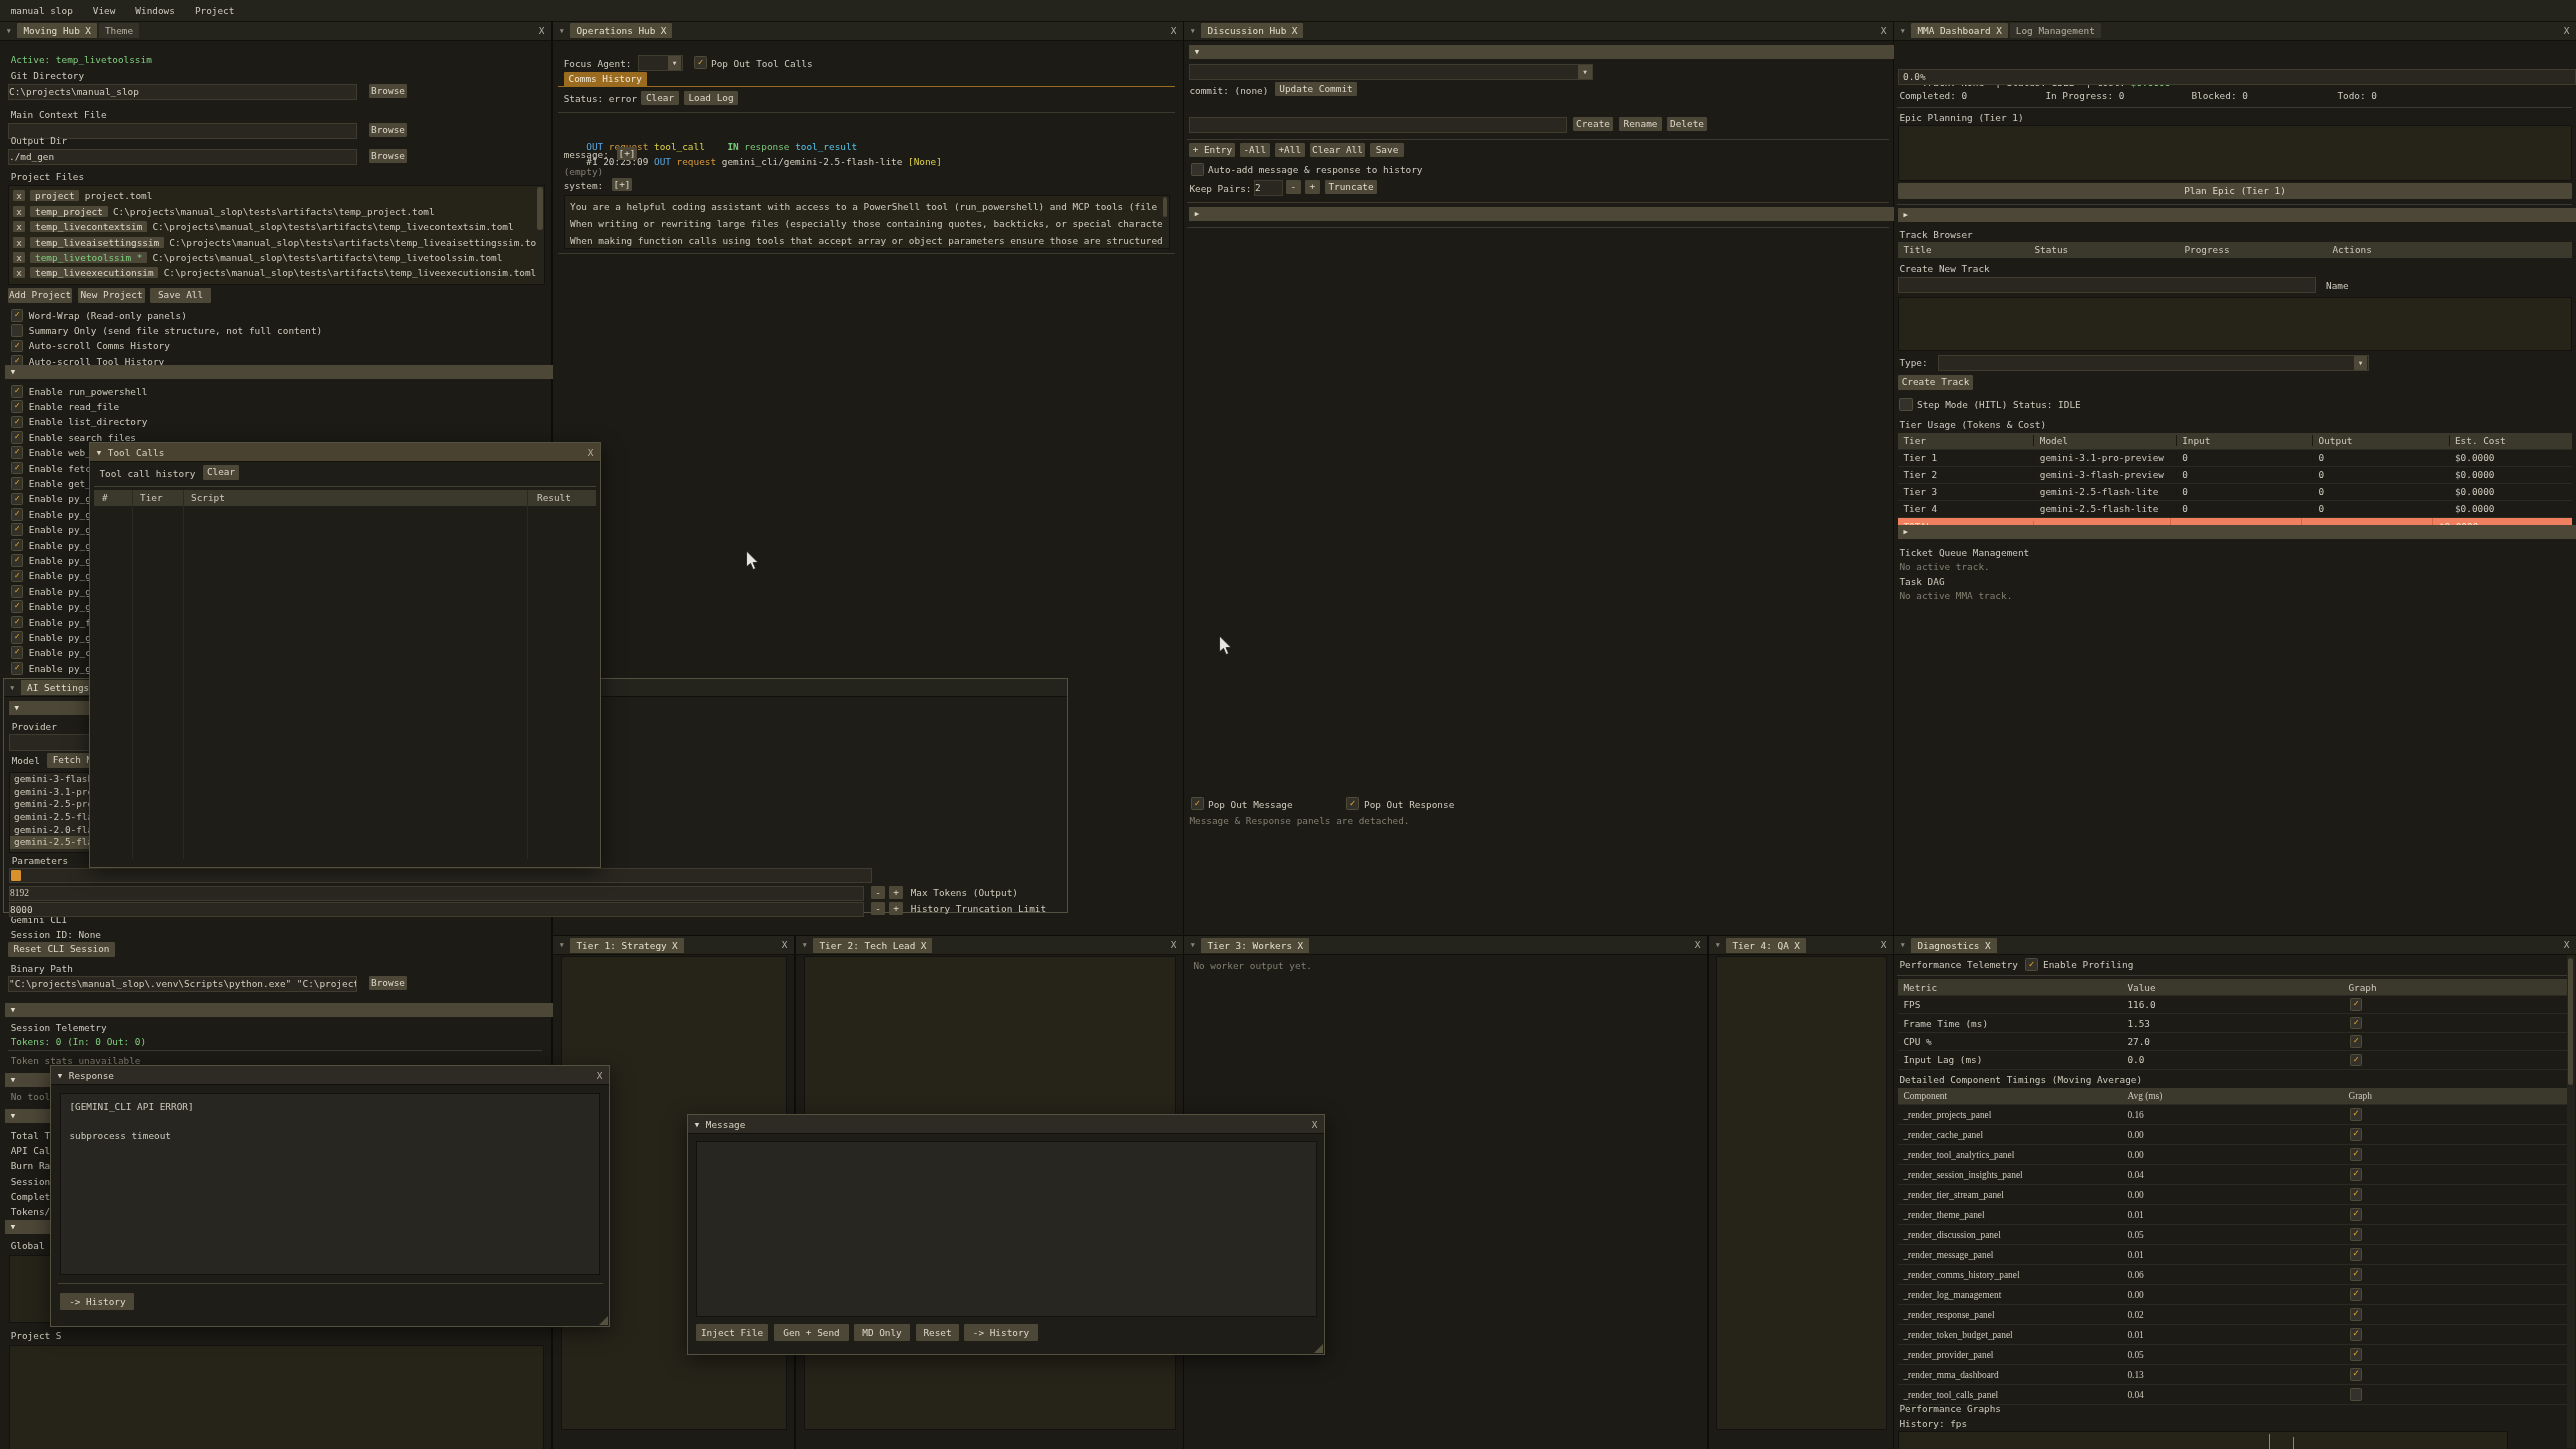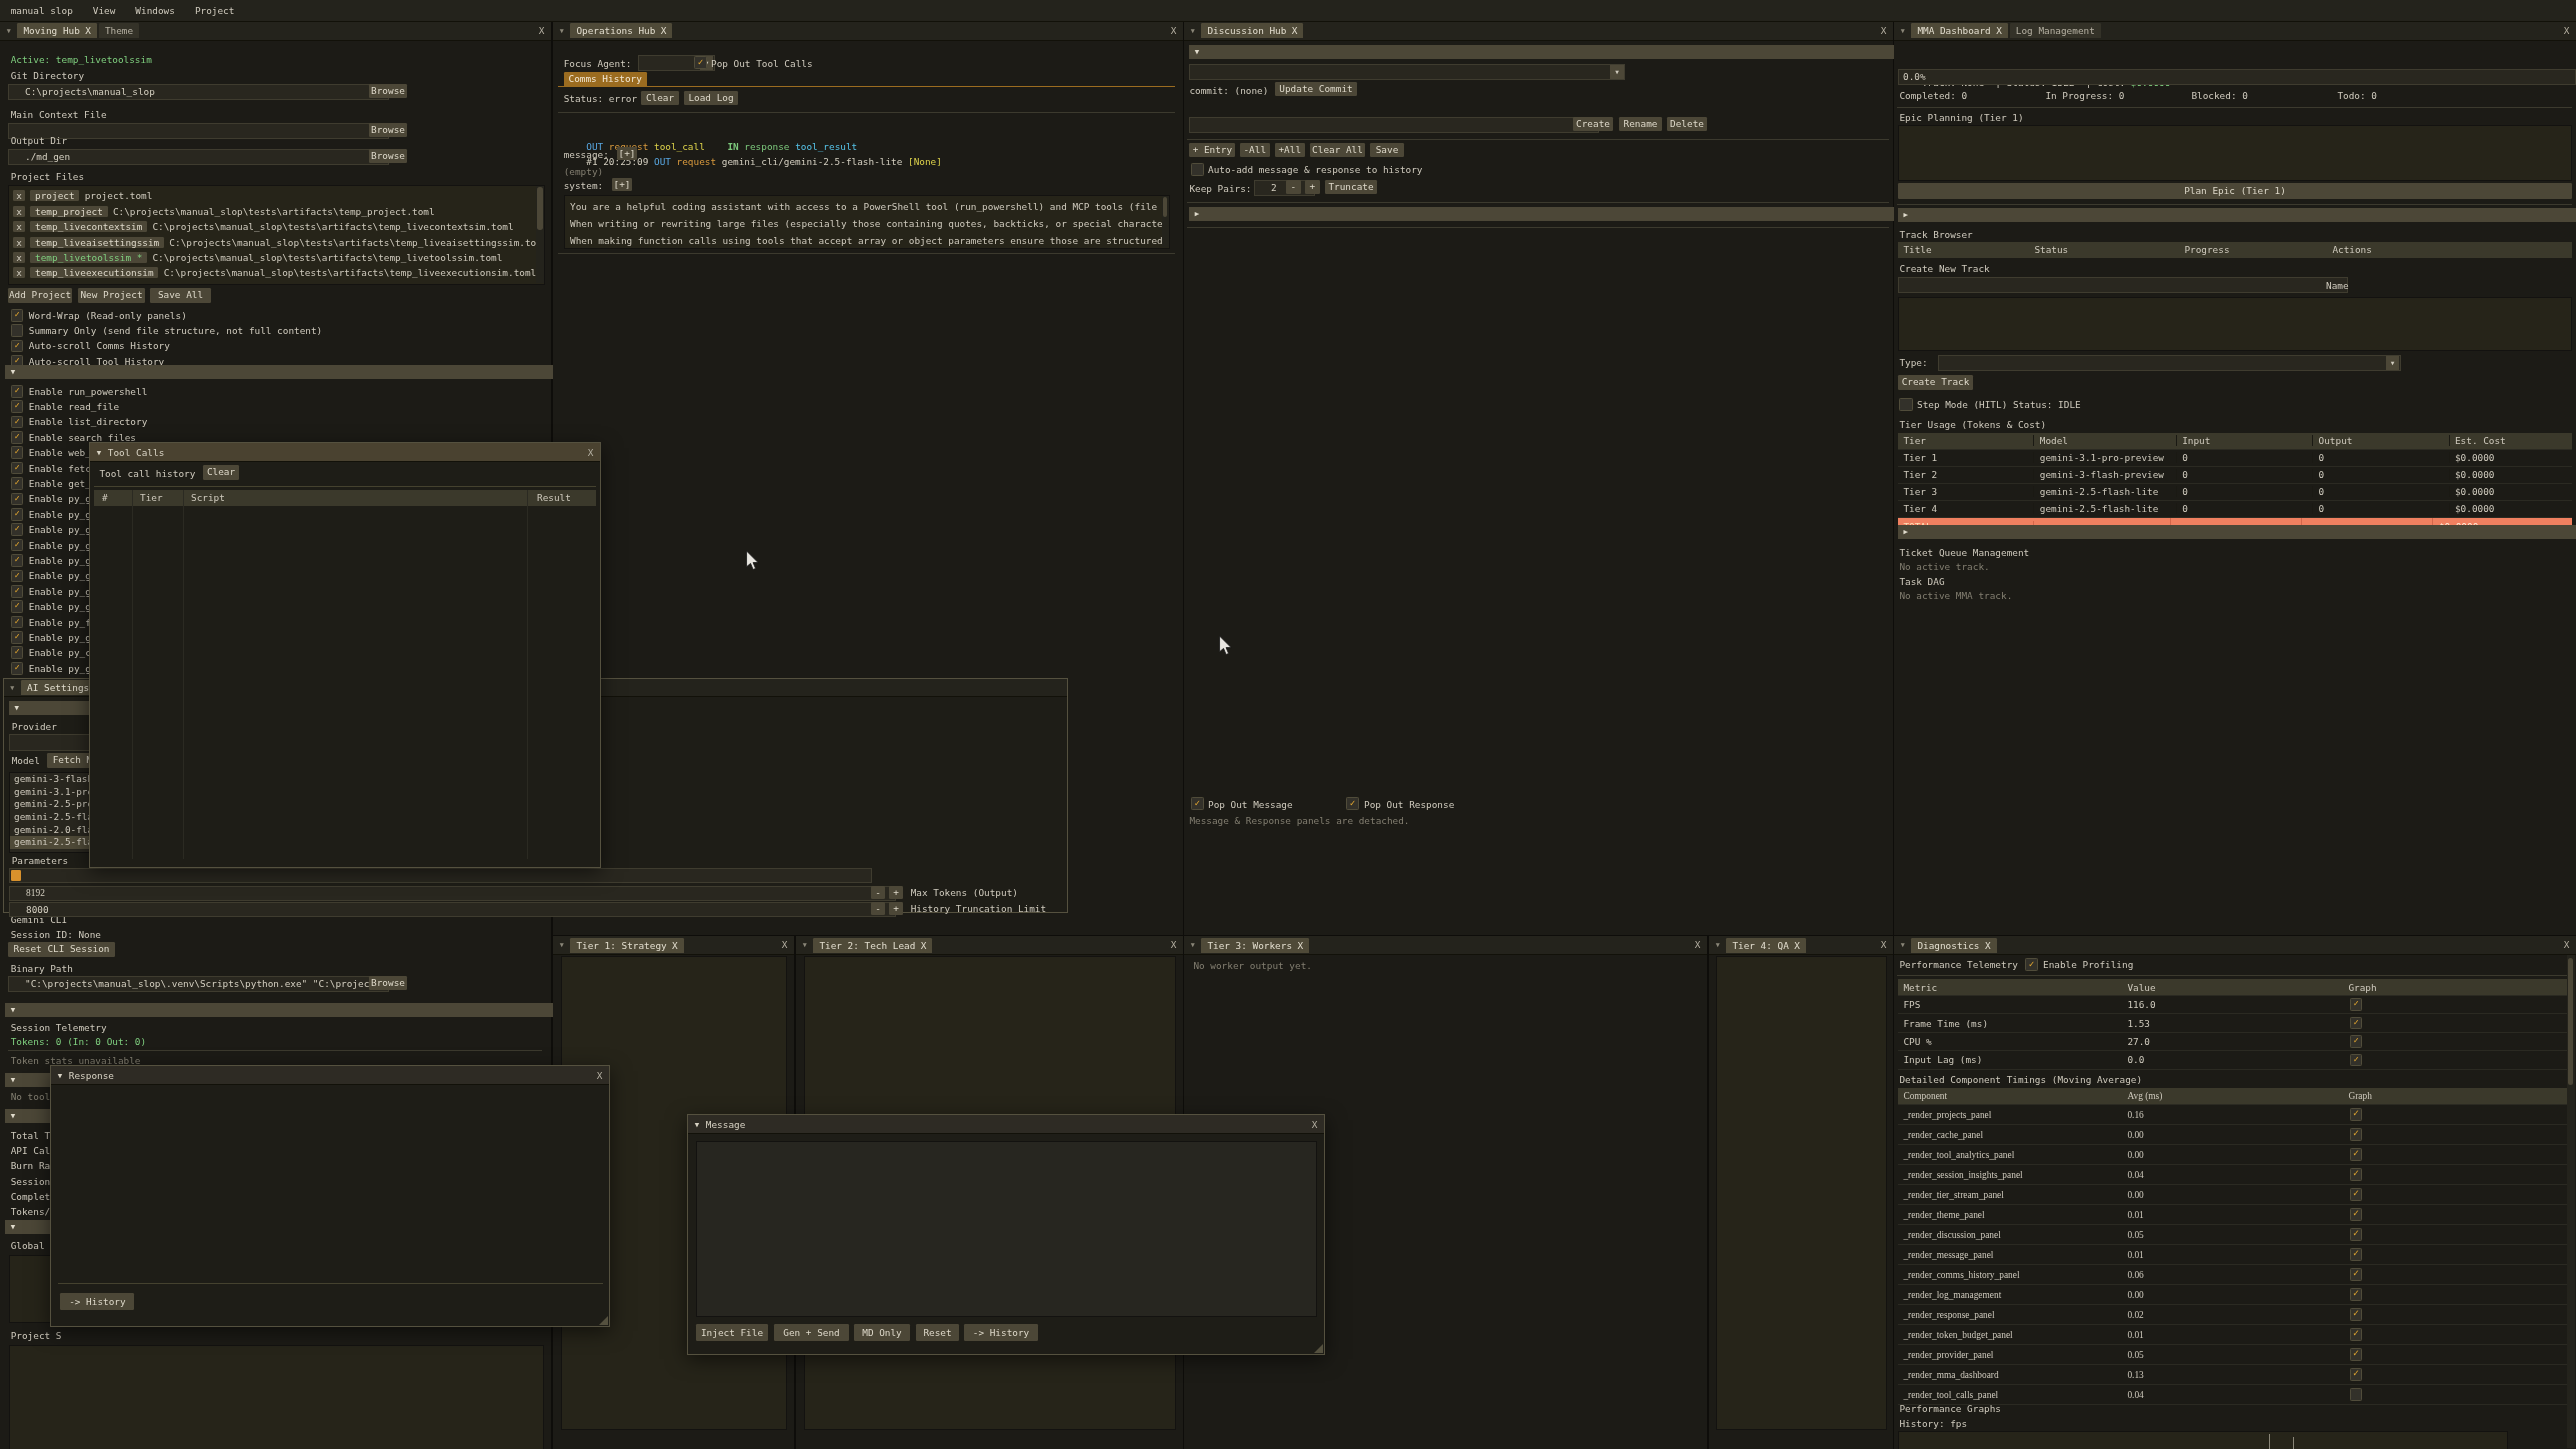--- a/index.html
+++ b/index.html
@@ -11,21 +11,21 @@
           border-bottom:0.7px solid #121109;display:flex;align-items:center;gap:2px;padding-left:2px;}
   .collapser{width:13.4px;color:#8a8678;font-size:6.7px;text-align:center;flex:0 0 auto;}
   .tab{padding:2px 6px;background:#343228;color:#b5b0a2;border-radius:1.3px 1.3px 0 0;white-space:nowrap;display:flex;gap:5.4px;}
   .tab.active{background:#4f4a38;color:#e2ddce;}
   .panelx{position:absolute;right:6.7px;top:3.4px;color:#b5b0a2;}
   .lbl{position:absolute;color:#cfcabd;white-space:pre;line-height:12px;}
   .dim{color:#827e70;}
   .green{color:#7fcf7f;}
   .yellow{color:#e0d64e;}
   .input{position:absolute;background:#29271f;border:0.7px solid #3f3c2f;color:#d4cfc0;
-         line-height:14.8px;padding:0 16px;white-space:pre;overflow:hidden;}
+         line-height:14.8px;padding:0 0;white-space:pre;overflow:hidden;}
   .btn{position:absolute;background:#4c4737;color:#ded9ca;text-align:center;line-height:14.8px;
        border-radius:1.3px;white-space:nowrap;overflow:hidden;}
   .hdr{position:absolute;background:#4c4737;color:#e0dbcc;line-height:14.8px;padding-left:17.4px;overflow:hidden;white-space:pre;}
   .hdr .arr{position:absolute;left:5.4px;font-size:7.4px;top:0.7px;}
   .cb{position:absolute;width:11.4px;height:11.4px;background:#33312a;border:0.7px solid #504c3a;border-radius:1.3px;
       color:#e2a62f;font-size:9.4px;line-height:10px;text-align:center;}
   .cbi{display:inline-block;width:10.7px;height:10.7px;background:#33312a;border:0.7px solid #504c3a;border-radius:1.3px;
       color:#e2a62f;font-size:8.7px;line-height:9.4px;text-align:center;flex:0 0 auto;}
   .sep{position:absolute;height:0.7px;background:#3c3a2e;}
   .childbox{position:absolute;background:#262419;border:0.7px solid #131210;overflow:hidden;}
@@ -837,20 +837,24 @@
     <div class="abs" style="left:93px;top:47px;width:0.7px;height:369px;background:#2b2a22;"></div>
     <div class="abs" style="left:437px;top:47px;width:0.7px;height:369px;background:#2b2a22;"></div>
   </div>
 
   <div class="win" style="left:50px;top:1065px;width:558px;height:260px;z-index:30;">
     <div class="wtitle">
       <span style="font-size:7.4px;">▼</span>
       <span>Response</span>
       <span class="wx">X</span>
     </div>
+    <div class="childbox" style="left:9.4px;top:27px;width:538px;height:180px;background:#272620;">
+      <div class="lbl" style="left:8px;top:6.7px;">[GEMINI_CLI API ERROR]</div>
+      <div class="lbl" style="left:8px;top:36px;">subprocess timeout</div>
+    </div>
     <div class="sep" style="left:6.7px;top:217px;width:545px;background:#45422f;"></div>
     <div class="btn" style="left:9.4px;top:227px;width:74px;height:17px;line-height:17px;">-&gt; History</div>
     <div class="grip"></div>
   </div>
 
   <div class="win" style="left:687px;top:1114px;width:636px;height:239px;z-index:30;">
     <div class="wtitle">
       <span style="font-size:7.4px;">▼</span>
       <span>Message</span>
       <span class="wx">X</span>

